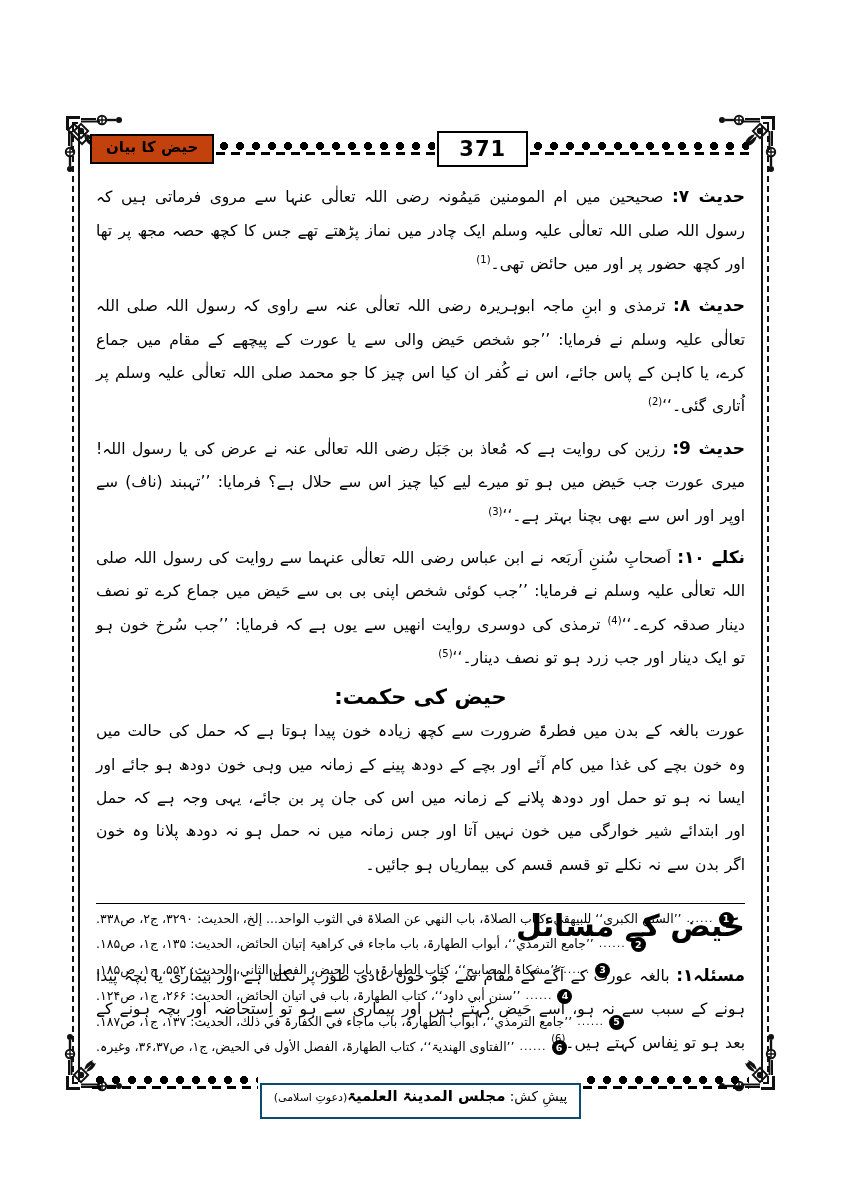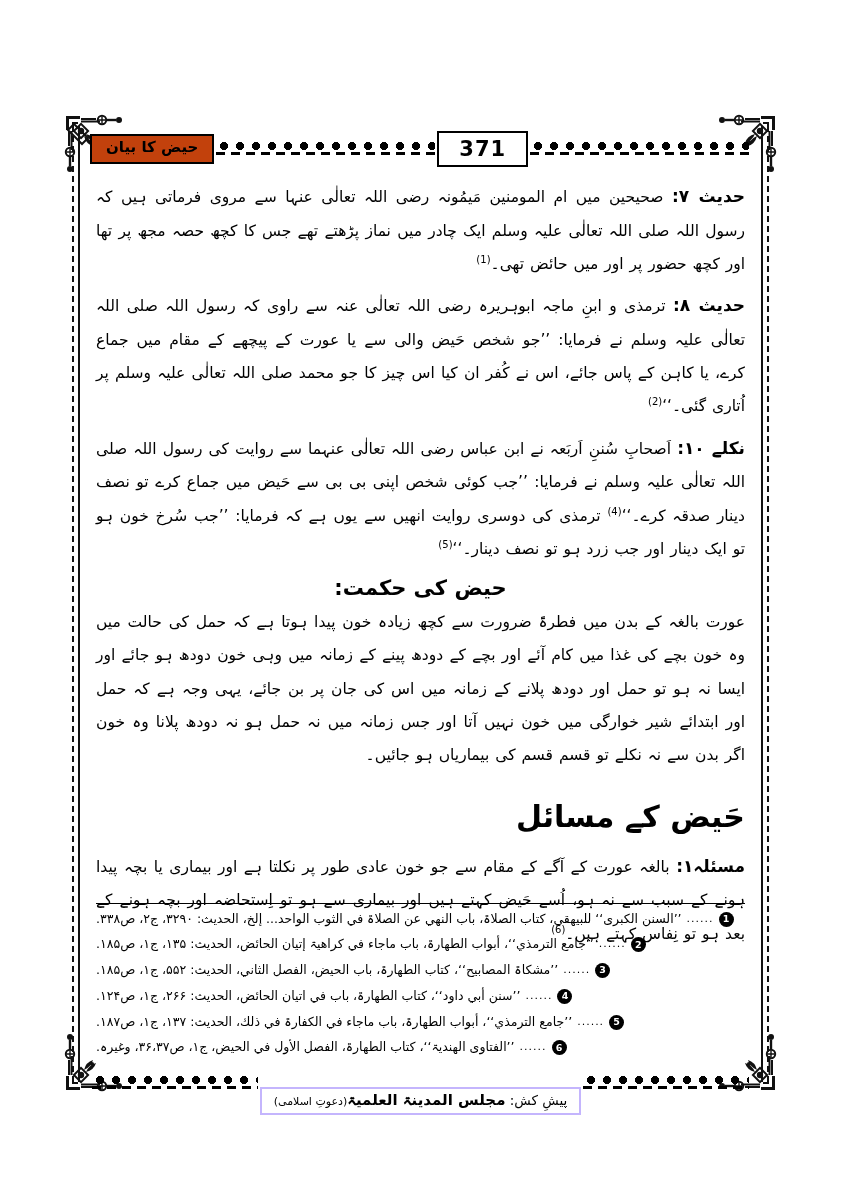--- a/index.html
+++ b/index.html
@@ -119,21 +119,21 @@
   }
   .fn-dots{flex:0 0 auto;letter-spacing:1px;font-size:11px;margin-top:1px;}
   .fn-txt{flex:0 1 auto;text-align:center;}
 
   
   .footer-band{
     position:absolute;left:90px;right:90px;bottom:92px;height:30px;
     display:flex;align-items:center;justify-content:center;direction:rtl;
   }
   .footer-box{
-    border:2px solid #c4b5fd;padding:2px 12px 4px;background:#fff;
+    border:2px solid #0c4a6e;padding:2px 12px 12px;background:#fff;
     font-size:13.5px;white-space:nowrap;z-index:3;position:relative;margin-top:36px;
   }
   .footer-box b{font-size:15px;}
   .footer-box .paren{font-size:11px;}
 </style>
 </head>
 <body>
 
 <div class="page">
 
@@ -251,20 +251,24 @@
     <p class="para">
       <span class="lbl">حدیث ۷:</span>
       <span>صحیحین میں ام المومنین مَیمُونہ رضی اللہ تعالٰی عنہا سے مروی فرماتی ہیں کہ رسول اللہ صلی اللہ تعالٰی علیہ وسلم ایک چادر میں نماز پڑھتے تھے جس کا کچھ حصہ مجھ پر تھا اور کچھ حضور پر اور میں حائض تھی۔</span><span class="sup">(1)</span>
     </p>
 
     <p class="para">
       <span class="lbl">حدیث ۸:</span>
       <span>ترمذی و ابنِ ماجہ ابوہریرہ رضی اللہ تعالٰی عنہ سے راوی کہ رسول اللہ صلی اللہ تعالٰی علیہ وسلم نے فرمایا: ’’جو شخص حَیض والی سے یا عورت کے پیچھے کے مقام میں جماع کرے، یا کاہن کے پاس جائے، اس نے کُفر ان کیا اس چیز کا جو محمد صلی اللہ تعالٰی علیہ وسلم پر اُتاری گئی۔‘‘</span><span class="sup">(2)</span>
     </p>
 
+    <p class="para">
+      <span class="lbl">حدیث 9:</span>
+      <span>رزین کی روایت ہے کہ مُعاذ بن جَبَل رضی اللہ تعالٰی عنہ نے عرض کی یا رسول اللہ! میری عورت جب حَیض میں ہو تو میرے لیے کیا چیز اس سے حلال ہے؟ فرمایا: ’’تہبند (ناف) سے اوپر اور اس سے بھی بچنا بہتر ہے۔‘‘</span><span class="sup">(3)</span>
+    </p>
 
     <p class="para">
       <span class="lbl">نکلے ۱۰:</span>
       <span>اَصحابِ سُننِ اَربَعہ نے ابن عباس رضی اللہ تعالٰی عنہما سے روایت کی رسول اللہ صلی اللہ تعالٰی علیہ وسلم نے فرمایا: ’’جب کوئی شخص اپنی بی بی سے حَیض میں جماع کرے تو نصف دینار صدقہ کرے۔‘‘</span><span class="sup">(4)</span>
       <span>ترمذی کی دوسری روایت انھیں سے یوں ہے کہ فرمایا: ’’جب سُرخ خون ہو تو ایک دینار اور جب زرد ہو تو نصف دینار۔‘‘</span><span class="sup">(5)</span>
     </p>
 
     <div class="h-sub">حیض کی حکمت:</div>
 
     <p class="para">عورت بالغہ کے بدن میں فطرۃً ضرورت سے کچھ زیادہ خون پیدا ہوتا ہے کہ حمل کی حالت میں وہ خون بچے کی غذا میں کام آئے اور بچے کے دودھ پینے کے زمانہ میں وہی خون دودھ ہو جائے اور ایسا نہ ہو تو حمل اور دودھ پلانے کے زمانہ میں اس کی جان پر بن جائے، یہی وجہ ہے کہ حمل اور ابتدائے شیر خوارگی میں خون نہیں آتا اور جس زمانہ میں نہ حمل ہو نہ دودھ پلانا وہ خون اگر بدن سے نہ نکلے تو قسم قسم کی بیماریاں ہو جائیں۔</p>

